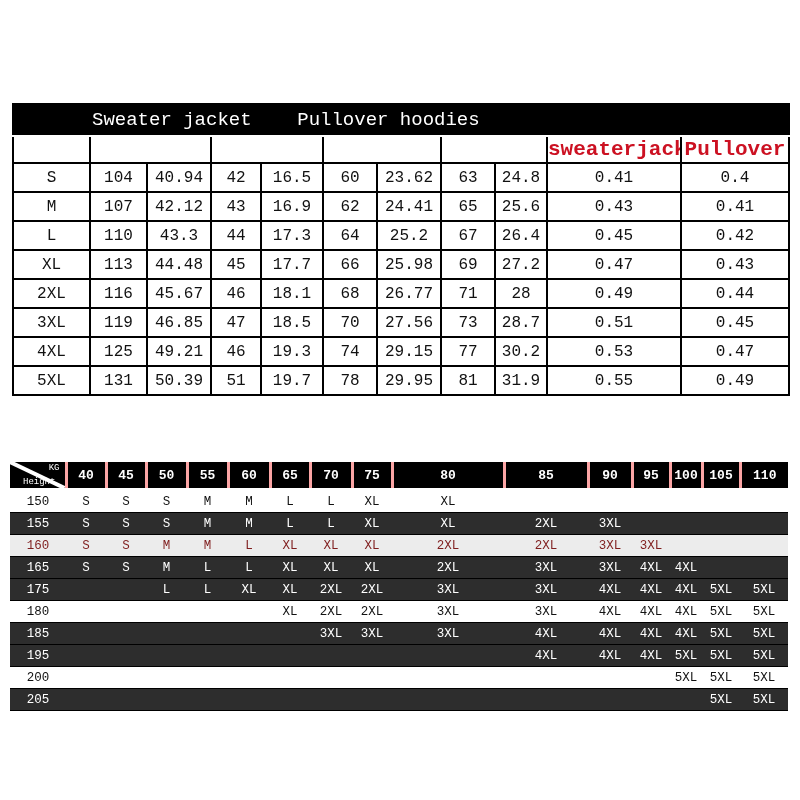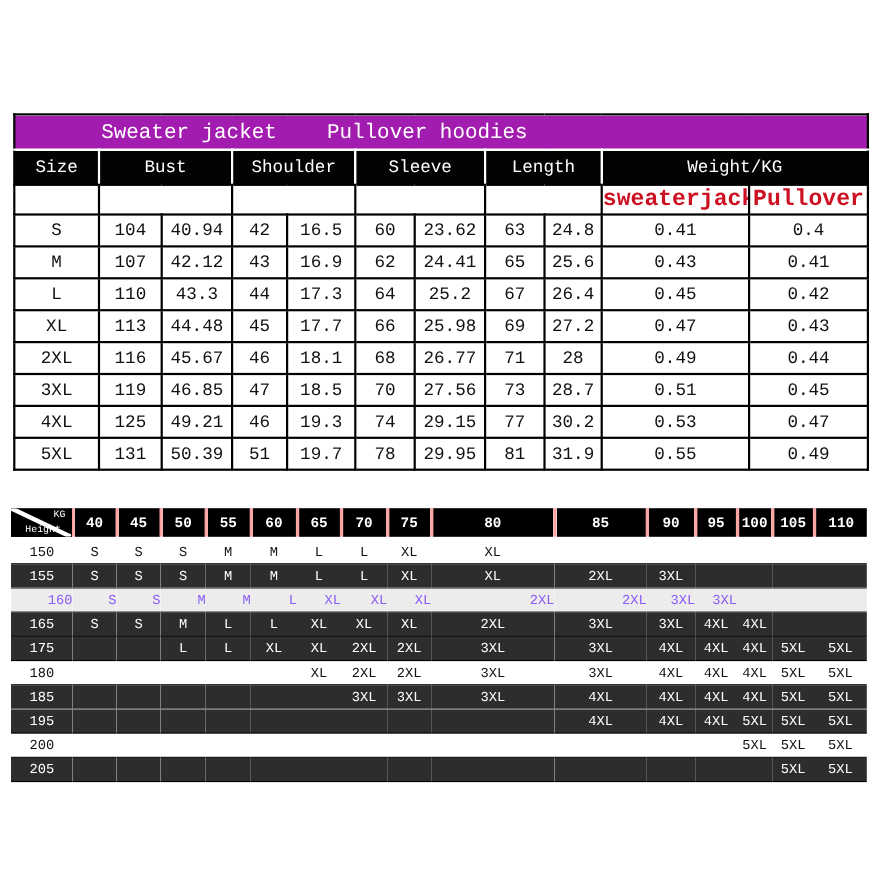--- a/index.html
+++ b/index.html
@@ -4,39 +4,39 @@
 <style>
   html,body{margin:0;padding:0;}
   .canvas{position:relative;width:800px;height:800px;background:#fff;overflow:hidden;
           font-family:"Liberation Mono","DejaVu Sans Mono",monospace;color:#111;}
 
   
   .size-table{position:absolute;left:12px;top:103px;width:776px;border-collapse:collapse;
               table-layout:fixed;border:2px solid #000;}
   .size-table td{border:2px solid #000;text-align:center;font-size:16px;padding:0;height:27px;
                  overflow:hidden;white-space:nowrap;color:#111;}
-  .size-table .title-row td{background:#a21caf;color:#fff;text-align:left;padding-left:78px;
+  .size-table .title-row td{background:#000000;color:#fff;text-align:left;padding-left:78px;
                  font-size:19px;height:30px;white-space:pre;border:2px solid #000;border-bottom:2px solid #fff;}
   .size-table .head-row td{background:#030303;color:#fff;font-size:16px;height:30px;
                  border:2px solid #fff;border-bottom:2px solid #000;}
   .size-table .head-row td:first-child{border-left:2px solid #000;}
   .size-table .head-row td:last-child{border-right:2px solid #000;}
   .size-table .sub-row td{height:25px;}
   .size-table .sub-row .red{color:#cc1122;font-weight:bold;font-size:21px;letter-spacing:0px;}
   .size-table .unit-row td{height:25px;}
 
   
   .hw-table{position:absolute;left:10px;top:462px;width:778px;border-collapse:collapse;
             table-layout:fixed;}
   .hw-table thead th{background:#000;color:#fff;font-size:13px;font-weight:bold;height:26px;
             padding:0;border-left:3px solid #fca5a5;border-bottom:3px solid #fff;overflow:hidden;}
   .hw-table thead th:first-child{border-left:none;}
   .hw-table td{padding:0;height:21px;text-align:center;font-size:12.5px;overflow:hidden;white-space:nowrap;}
   .hw-table tr.white td{background:#fff;color:#111;}
-  .hw-table tr.gray td{background:#ececec;color:#8b5cf6;text-align:right;}
+  .hw-table tr.gray td{background:#ececec;color:#7f1d1d;}
   .hw-table tr.dark td{background:#2d2d2d;color:#fff;border-top:1px solid #000;border-bottom:1px solid #000;}
   .corner{position:relative;}
   .corner .diag{position:absolute;left:0;top:0;width:100%;height:100%;}
   .corner .kg{position:absolute;top:1px;right:5px;font-size:9px;font-weight:normal;color:#fff;}
   .corner .ht{position:absolute;bottom:1px;left:2px;font-size:9px;font-weight:normal;color:#fff;margin-left:11px;}
 </style>
 </head>
 <body>
 
 <div class="canvas">
@@ -51,28 +51,20 @@
         <col style="width:54px">
       <col style="width:64px">
         <col style="width:54px">
         <col style="width:52px">
       <col style="width:134px">
         <col style="width:108px">
     </colgroup>
     <tbody>
         <tr class="title-row">
       <td colspan="11">Sweater jacket    Pullover hoodies</td>
-    </tr>
-    <tr class="head-row">
-      <td>Size</td>
-      <td colspan="2">Bust</td>
-      <td colspan="2">Shoulder</td>
-      <td colspan="2">Sleeve</td>
-      <td colspan="2">Length</td>
-      <td colspan="2">Weight/KG</td>
     </tr>
     <tr class="sub-row">
       <td></td>
       <td colspan="2"></td>
       <td colspan="2"></td>
       <td colspan="2"></td>
       <td colspan="2"></td>
       <td class="red">sweaterjacket</td>
       <td class="red">Pullover</td>
     </tr>

